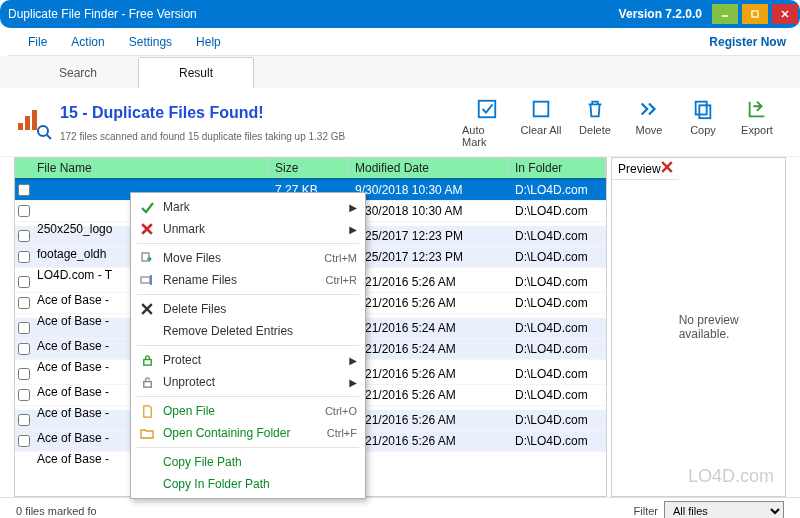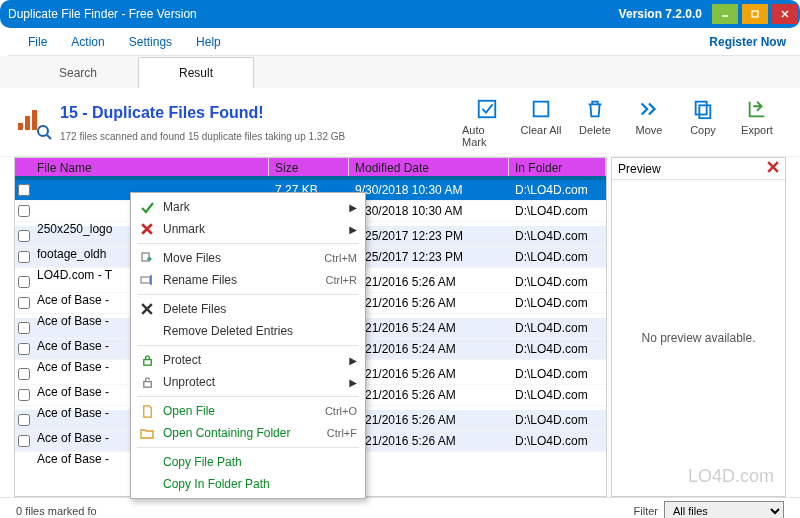--- a/index.html
+++ b/index.html
@@ -34,39 +34,39 @@
 .headtxt .h1 { font-size: 16px; font-weight: 600; color: #1d4ed8; }
 .headtxt .h2 { font-size: 10px; color: #666; margin-top: 9px; }
 .headerarea .spacer { flex: 1; }
 .toolbar { display: flex; gap: 4px; }
 .tbtn { display: flex; flex-direction: column; align-items: center; width: 50px; gap: 4px; color: #444; cursor: pointer; font-size: 11px; }
 .tbtn svg { width: 22px; height: 22px; }
 
 
 .bodysplit { display: flex; height: calc(100% - 28px - 28px - 32px - 64px - 26px); }
 .tablewrap { flex: 1; overflow: hidden; border: 1px solid #d0d0d0; margin: 0 4px 0 14px; background: #fff; position: relative; }
-.thead { display: flex; background: #d946ef; height: 22px; border-bottom: 4px solid #0369a1; }
+.thead { display: flex; background: #86efac; height: 22px; border-bottom: 2px solid #0369a1; }
 .th { padding: 3px 6px; border-right: 1px solid #d0d0d0; font-weight: 400; color: #222; }
 .th.fn { width: 254px; padding-left: 22px; }
 .th.sz { width: 80px; }
 .th.md { width: 160px; }
 .th.fo { flex: 1; }
 .tbody { overflow-y: auto; height: calc(100% - 22px); }
 .tr { display: flex; height: 21px; align-items: center; border-bottom: 1px solid #f5f5f5; }
 .tr.zebra { background: #eaf0fb; }
 .tr.sel { background: #0078d4; color: #fff; }
 .tr .ck { width: 18px; display: flex; justify-content: center; }
 .tr .fn { width: 236px; padding-left: 4px; overflow: hidden; white-space: nowrap; margin-top: 36px; }
 .tr .sz { width: 80px; padding-left: 6px; }
 .tr .md { width: 160px; padding-left: 6px; }
 .tr .fo { flex: 1; padding-left: 6px; overflow: hidden; white-space: nowrap; }
 .groupgap { height: 4px; background: #fff; }
 
 
-.preview { width: 175px; border: 1px solid #d0d0d0; margin: 0 14px 0 0; display: flex; flex-direction: column; }
+.preview { width: 175px; border: 1px solid #d0d0d0; margin: 0 14px 0 0; display: flex; flex-direction: row; }
 .preview .phead { display: flex; align-items: center; padding: 4px 6px; border-bottom: 1px solid #e0e0e0; height: 22px;}
 .preview .phead .ptitle { flex: 1; }
 .preview .pbody { flex: 1; display: flex; align-items: center; justify-content: center; color: #555; font-size: 12px; }
 
 
 .statusbar { height: 26px; display: flex; align-items: center; padding: 0 16px; border-top: 1px solid #e0e0e0; font-size: 11px; color: #444; }
 .statusbar .spacer { flex:1; }
 .filterlbl { margin-right: 6px; }
 .filtersel { border: 1px solid #888; height: 20px; width: 120px; padding: 2px 4px; font-size: 11px; }
 .watermark { position: absolute; right: 26px; bottom: 31px; font-size: 18px; color: rgba(0,0,0,0.2); pointer-events: none; }

